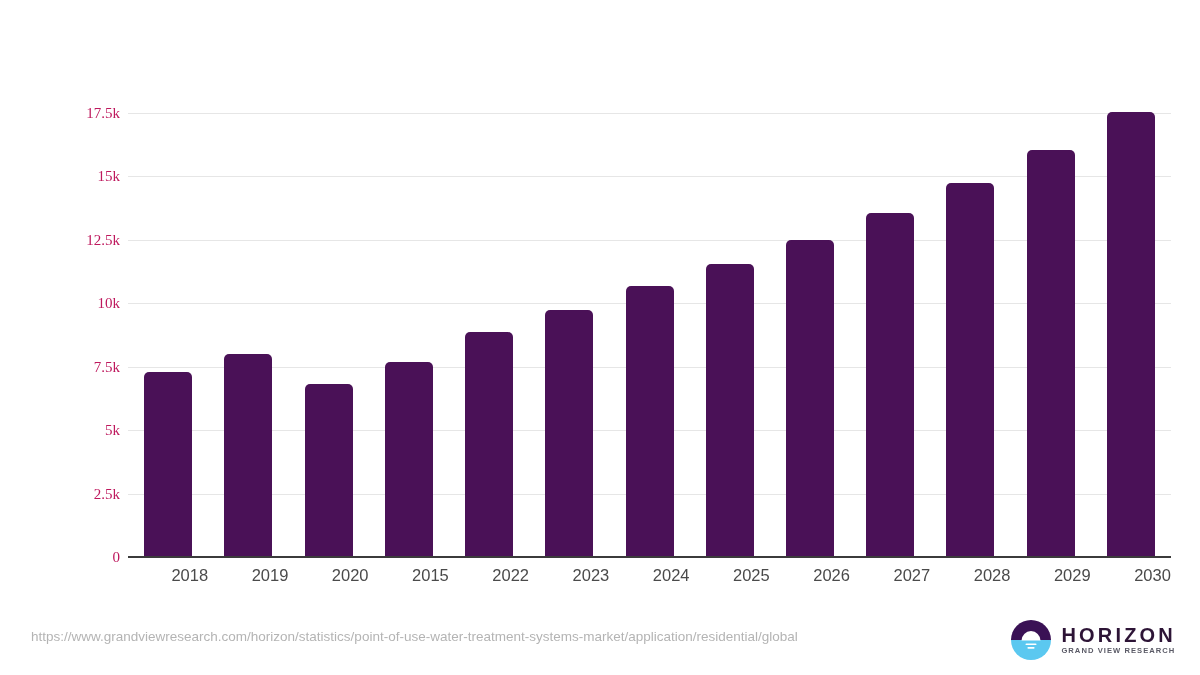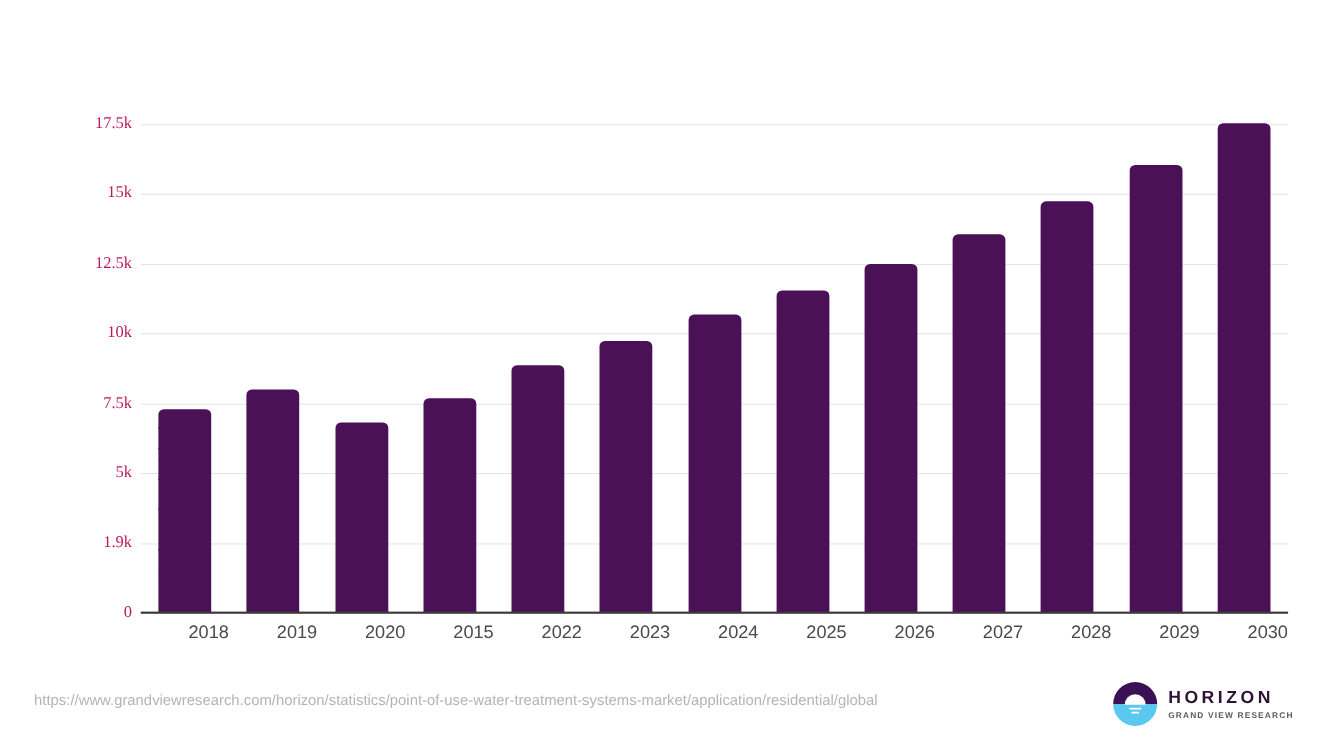--- a/index.html
+++ b/index.html
@@ -113,21 +113,21 @@
     position:absolute;
     right:24px; top:617px;
     height:46px;
     display:flex;
     align-items:center;
     gap:9px;
   }
   #logo-mark { width:42px; height:42px; flex:0 0 42px; }
   #logo-words { display:flex; flex-direction:column; justify-content:center; }
   #logo-name {
-    font-size:16px;
+    font-size:20px;
     font-weight:bold;
     color:#2d1436;
     letter-spacing:3.2px;
     line-height:20px;
   }
   #logo-tagline {
     font-size:7.6px;
     font-weight:bold;
     color:#5a5a66;
     letter-spacing:1.05px;
@@ -165,21 +165,21 @@
         <div class="bar" title="2028: 14750" style="left: 818.423px; height: 374.229px; background: rgb(74, 17, 87);"></div>
         <div class="bar" title="2029: 16050" style="left: 898.654px; height: 407.211px; background: rgb(74, 17, 87);"></div>
         <div class="bar" title="2030: 17550" style="left: 978.885px; height: 445.269px; background: rgb(74, 17, 87);"></div>
       </div>
   </div>
 
   <div id="axis-x-line"></div>
 
   <div id="y-ticks">
       <div class="y-tick-label" style="top: 557px;">0</div>
-      <div class="y-tick-label" style="top: 493.571px;">1.9k</div>
+      <div class="y-tick-label" style="top: 493.571px;">2.5k</div>
       <div class="y-tick-label" style="top: 430.143px;">5k</div>
       <div class="y-tick-label" style="top: 366.714px;">7.5k</div>
       <div class="y-tick-label" style="top: 303.286px;">10k</div>
       <div class="y-tick-label" style="top: 239.857px;">12.5k</div>
       <div class="y-tick-label" style="top: 176.429px;">15k</div>
       <div class="y-tick-label" style="top: 113px;">17.5k</div>
     </div>
   <div id="x-ticks">
       <div class="x-tick-label" style="left: 0.115385px;">2018</div>
       <div class="x-tick-label" style="left: 80.3462px;">2019</div>

